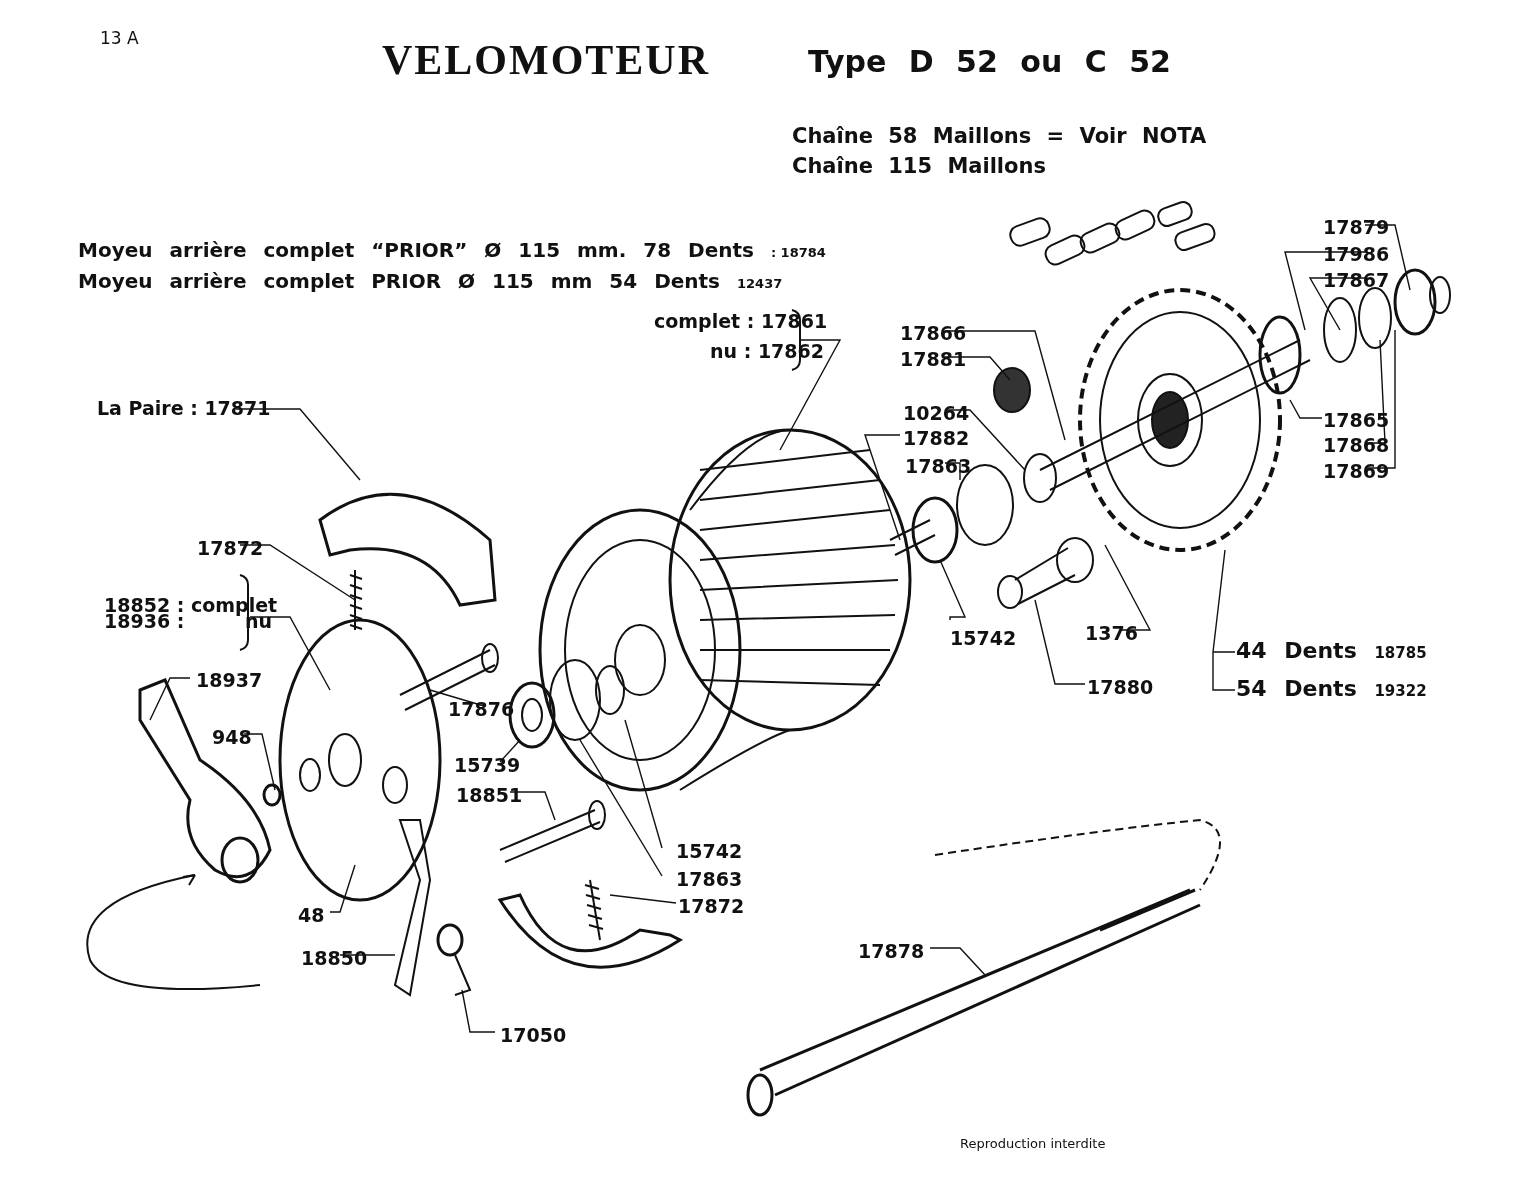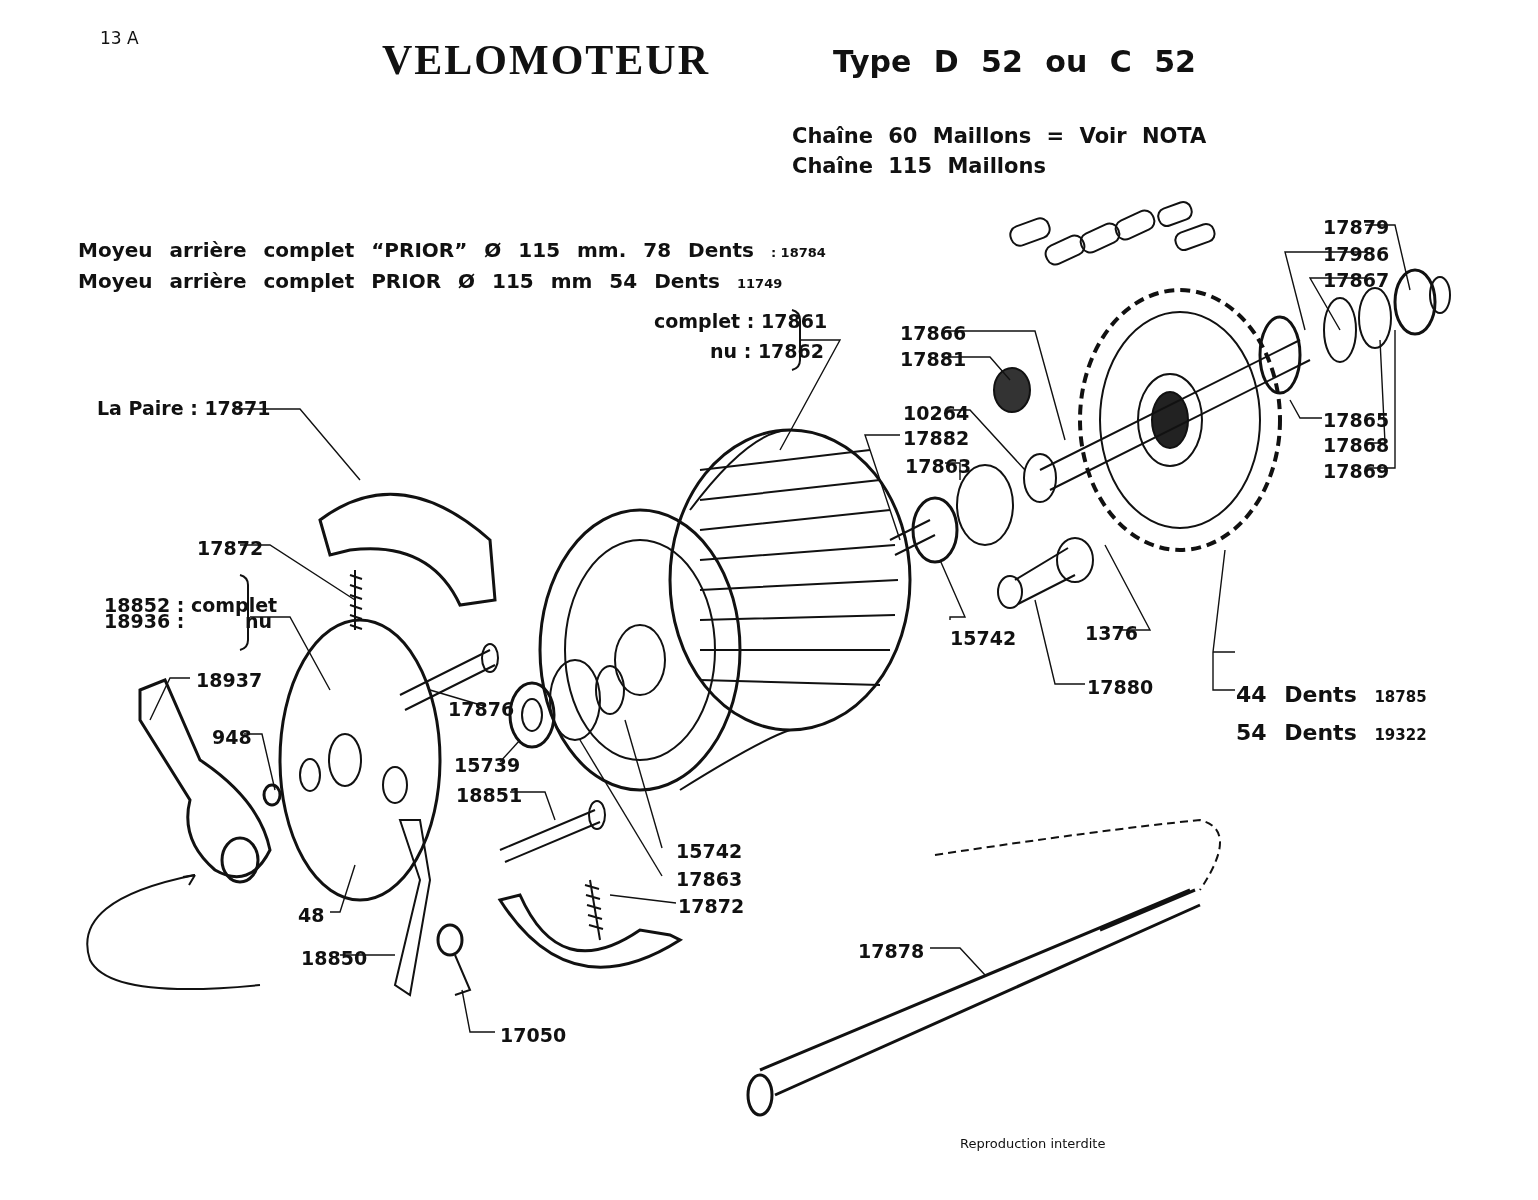--- a/index.html
+++ b/index.html
@@ -2,27 +2,27 @@
 <html><head>
 <meta charset="utf-8">
 <style>
   html, body { margin: 0; padding: 0; background: #ffffff; }
   body { width: 1538px; height: 1200px; position: relative; overflow: hidden;
          font-family: "DejaVu Sans", sans-serif; color: #111; }
   .abs { position: absolute; white-space: nowrap; }
   .page-num { left: 100px; top: 28px; font-size: 17px; }
   .title { left: 382px; top: 36px; font-family: Liberation Serif, serif; font-weight: 900;
            font-size: 42px; letter-spacing: 2px; }
-  .subtitle { left: 808px; top: 44px; font-weight: 700; font-size: 30px; word-spacing: 12px; margin-left: 25px; }
+  .subtitle { left: 808px; top: 44px; font-weight: 700; font-size: 30px; word-spacing: 12px; }
   .chain { left: 792px; font-weight: 700; font-size: 21px; word-spacing: 8px; }
   .hub { left: 78px; font-weight: 700; font-size: 20px; word-spacing: 10px; }
   .hub .ref { font-size: 13px; word-spacing: 0; }
   .lbl { font-weight: 700; font-size: 19px; }
   .biglbl { font-weight: 700; font-size: 19px; }
-  .dents { font-weight: 700; font-size: 22px; word-spacing: 10px; margin-top: 44px; }
+  .dents { font-weight: 700; font-size: 22px; word-spacing: 10px; }
   .dents .ref { font-size: 15px; word-spacing: 0; }
   .footer { left: 960px; top: 1136px; font-size: 13px; }
   svg#drawing { position: absolute; left: 0; top: 0; }
 </style>
 </head>
 <body>
 
 <svg id="drawing" width="1538" height="1200" viewBox="0 0 1538 1200">
   <g fill="none" stroke="#111" stroke-width="2">
 
@@ -162,30 +162,30 @@
 
     <path d="M792 310 Q800 312 800 320 L800 360 Q800 368 792 370" stroke-width="2"></path>
     <path d="M240 575 Q248 577 248 585 L248 640 Q248 648 240 650" stroke-width="2"></path>
   </g>
 </svg>
 
 <div class="abs page-num">13 A</div>
 <div class="abs title">VELOMOTEUR</div>
 <div class="abs subtitle">Type D 52 ou C 52</div>
 
-<div class="abs chain" style="top:124px">Chaîne 60 Maillons = Voir NOTA</div>
+<div class="abs chain" style="top:124px">Chaîne 58 Maillons = Voir NOTA</div>
 <div class="abs chain" style="top:154px">Chaîne 115 Maillons</div>
 
 <div class="abs hub" style="top:238px">
   <span>Moyeu arrière complet “PRIOR” Ø 115 mm. 78 Dents</span>
   <span class="ref">: 18784</span>
 </div>
 <div class="abs hub" style="top:269px">
   <span>Moyeu arrière complet PRIOR Ø 115 mm 54 Dents</span>
-  <span class="ref">11749</span>
+  <span class="ref">12437</span>
 </div>
 
 <div class="abs biglbl" style="left:654px;top:310px">complet : 17861</div>
 <div class="abs biglbl" style="left:710px;top:340px">nu : 17862</div>
 
 <div class="abs biglbl" style="left:97px;top:397px">La Paire : 17871</div>
 
 <div class="abs biglbl" style="left:104px;top:594px">18852 : complet</div>
 <div class="abs biglbl" style="left:104px;top:610px">
   <span>18936 :</span>

